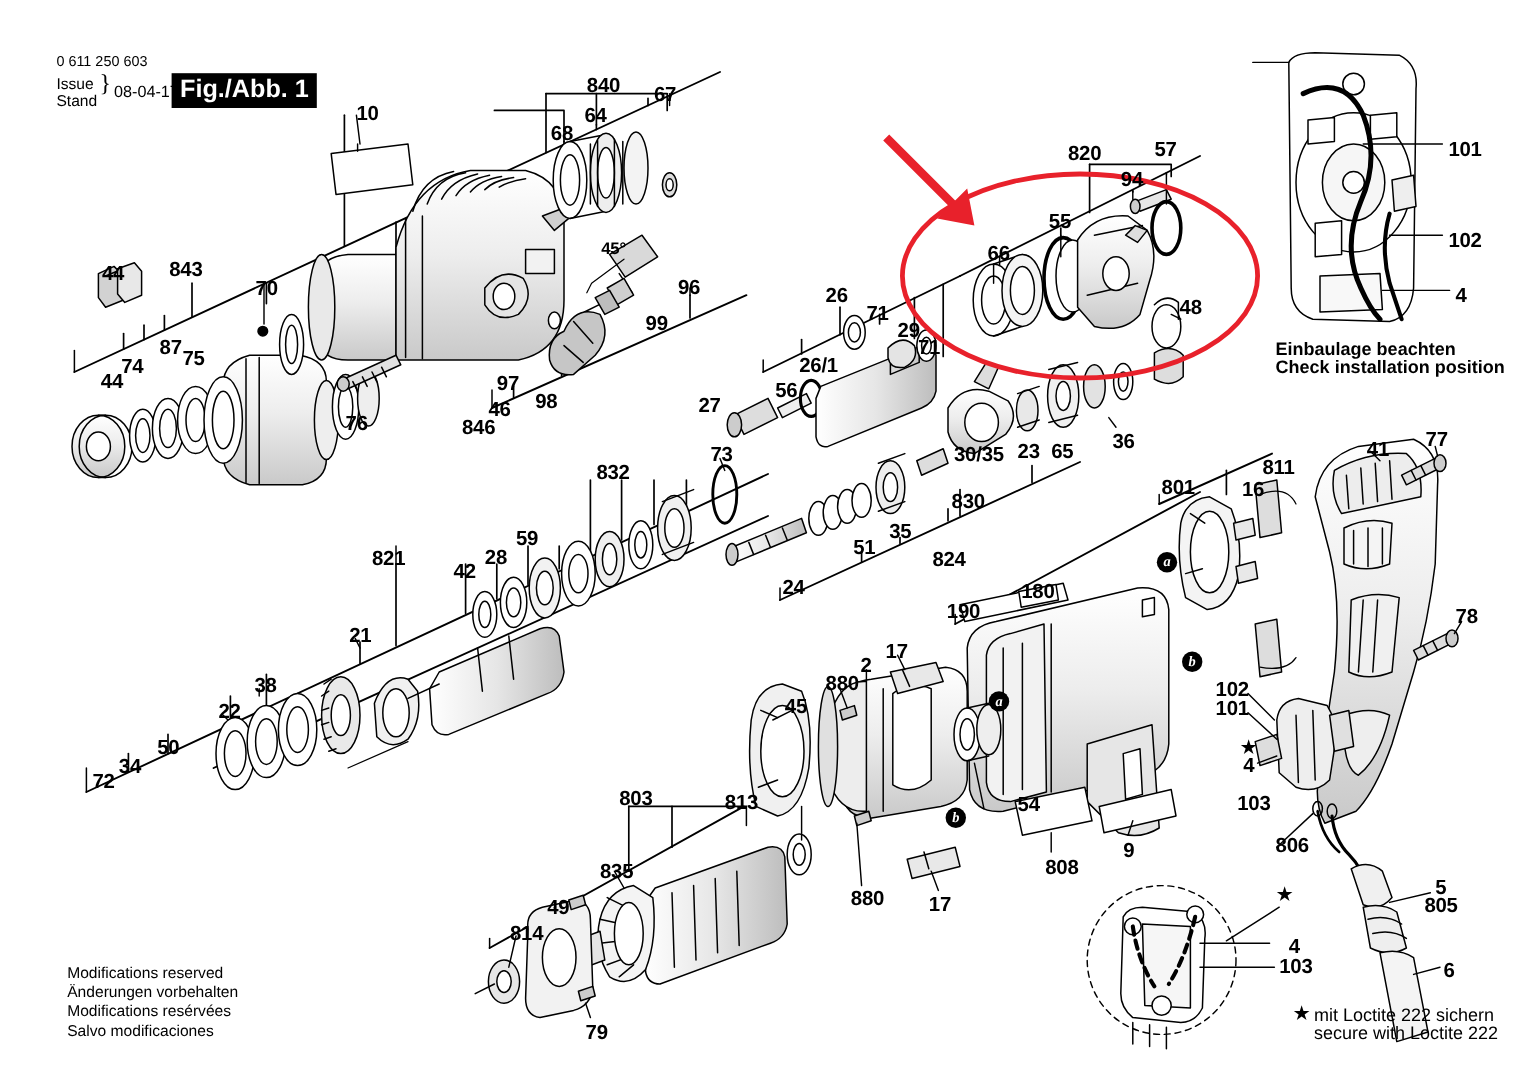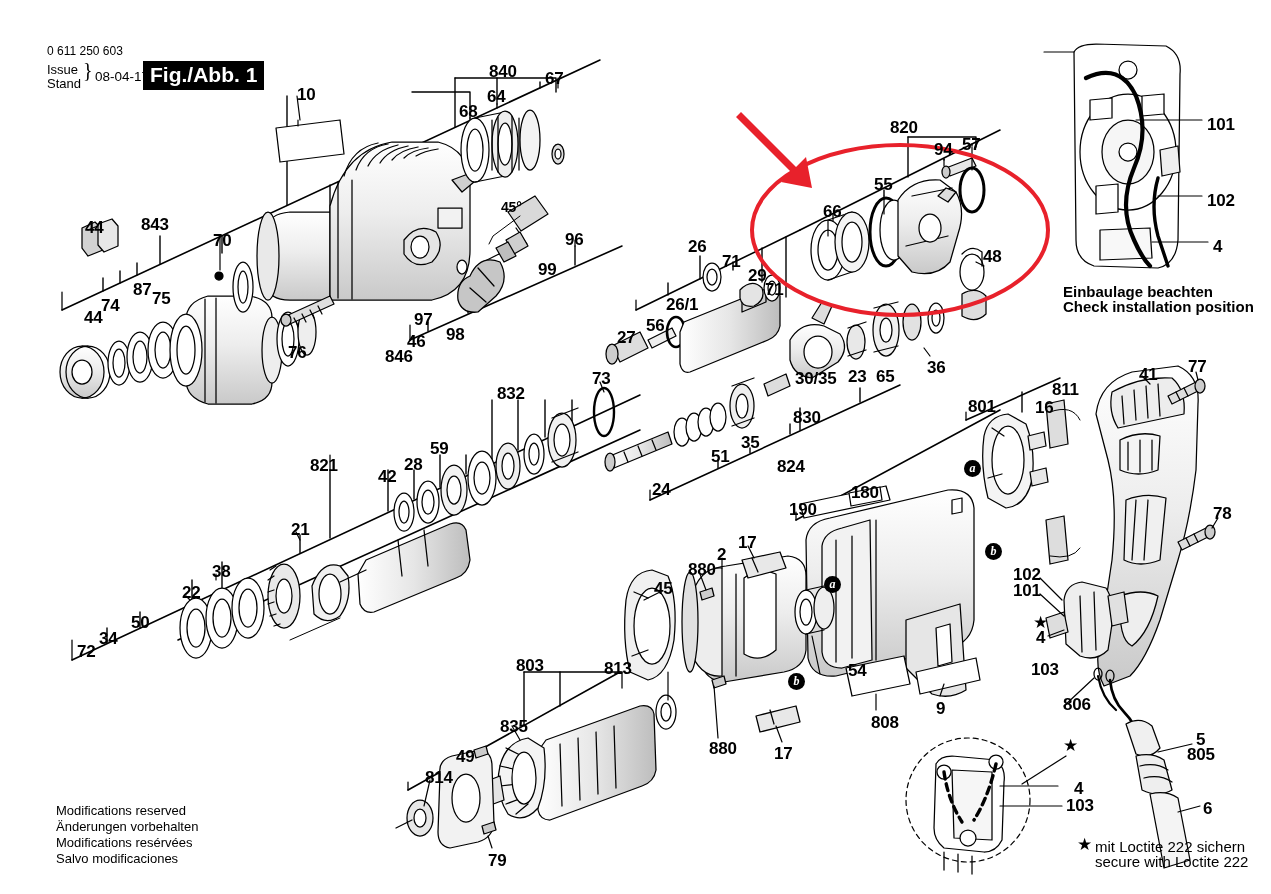--- a/index.html
+++ b/index.html
@@ -591,26 +591,26 @@
       <div class="lbl" style="left: 389px; top: 333px; margin-left: 18px;">46</div>
       <div class="lbl" style="left: 385px; top: 348px;">846</div>
       <div class="lbl" style="left: 565px; top: 231px;">96</div>
       <div class="lbl" style="left: 538px; top: 261px;">99</div>
       <div class="lbl" style="left: 688px; top: 238px;">26</div>
       <div class="lbl" style="left: 722px; top: 253px;">71</div>
       <div class="lbl" style="left: 748px; top: 267px;">29</div>
       <div class="lbl" style="left: 765px; top: 281px;">71</div>
       <div class="lbl" style="left: 666px; top: 296px;">26/1</div>
       <div class="lbl" style="left: 646px; top: 317px;">56</div>
-      <div class="lbl" style="left: 617px; top: 329px;">27</div>
+      <div class="lbl" style="left: 582px; top: 329px;">27</div>
       <div class="lbl" style="left: 823px; top: 203px;">66</div>
       <div class="lbl" style="left: 874px; top: 176px;">55</div>
       <div class="lbl" style="left: 890px; top: 119px;">820</div>
       <div class="lbl" style="left: 934px; top: 141px;">94</div>
-      <div class="lbl" style="left: 962px; top: 136px;">57</div>
+      <div class="lbl" style="left: 962px; top: 116px;">57</div>
       <div class="lbl" style="left: 983px; top: 248px;">48</div>
       <div class="lbl" style="left: 927px; top: 359px;">36</div>
       <div class="lbl" style="left: 795px; top: 370px;">30/35</div>
       <div class="lbl" style="left: 848px; top: 368px;">23</div>
       <div class="lbl" style="left: 876px; top: 368px;">65</div>
       <div class="lbl" style="left: 793px; top: 409px;">830</div>
       <div class="lbl" style="left: 777px; top: 458px;">824</div>
       <div class="lbl" style="left: 741px; top: 434px;">35</div>
       <div class="lbl" style="left: 711px; top: 448px;">51</div>
       <div class="lbl" style="left: 652px; top: 481px;">24</div>

